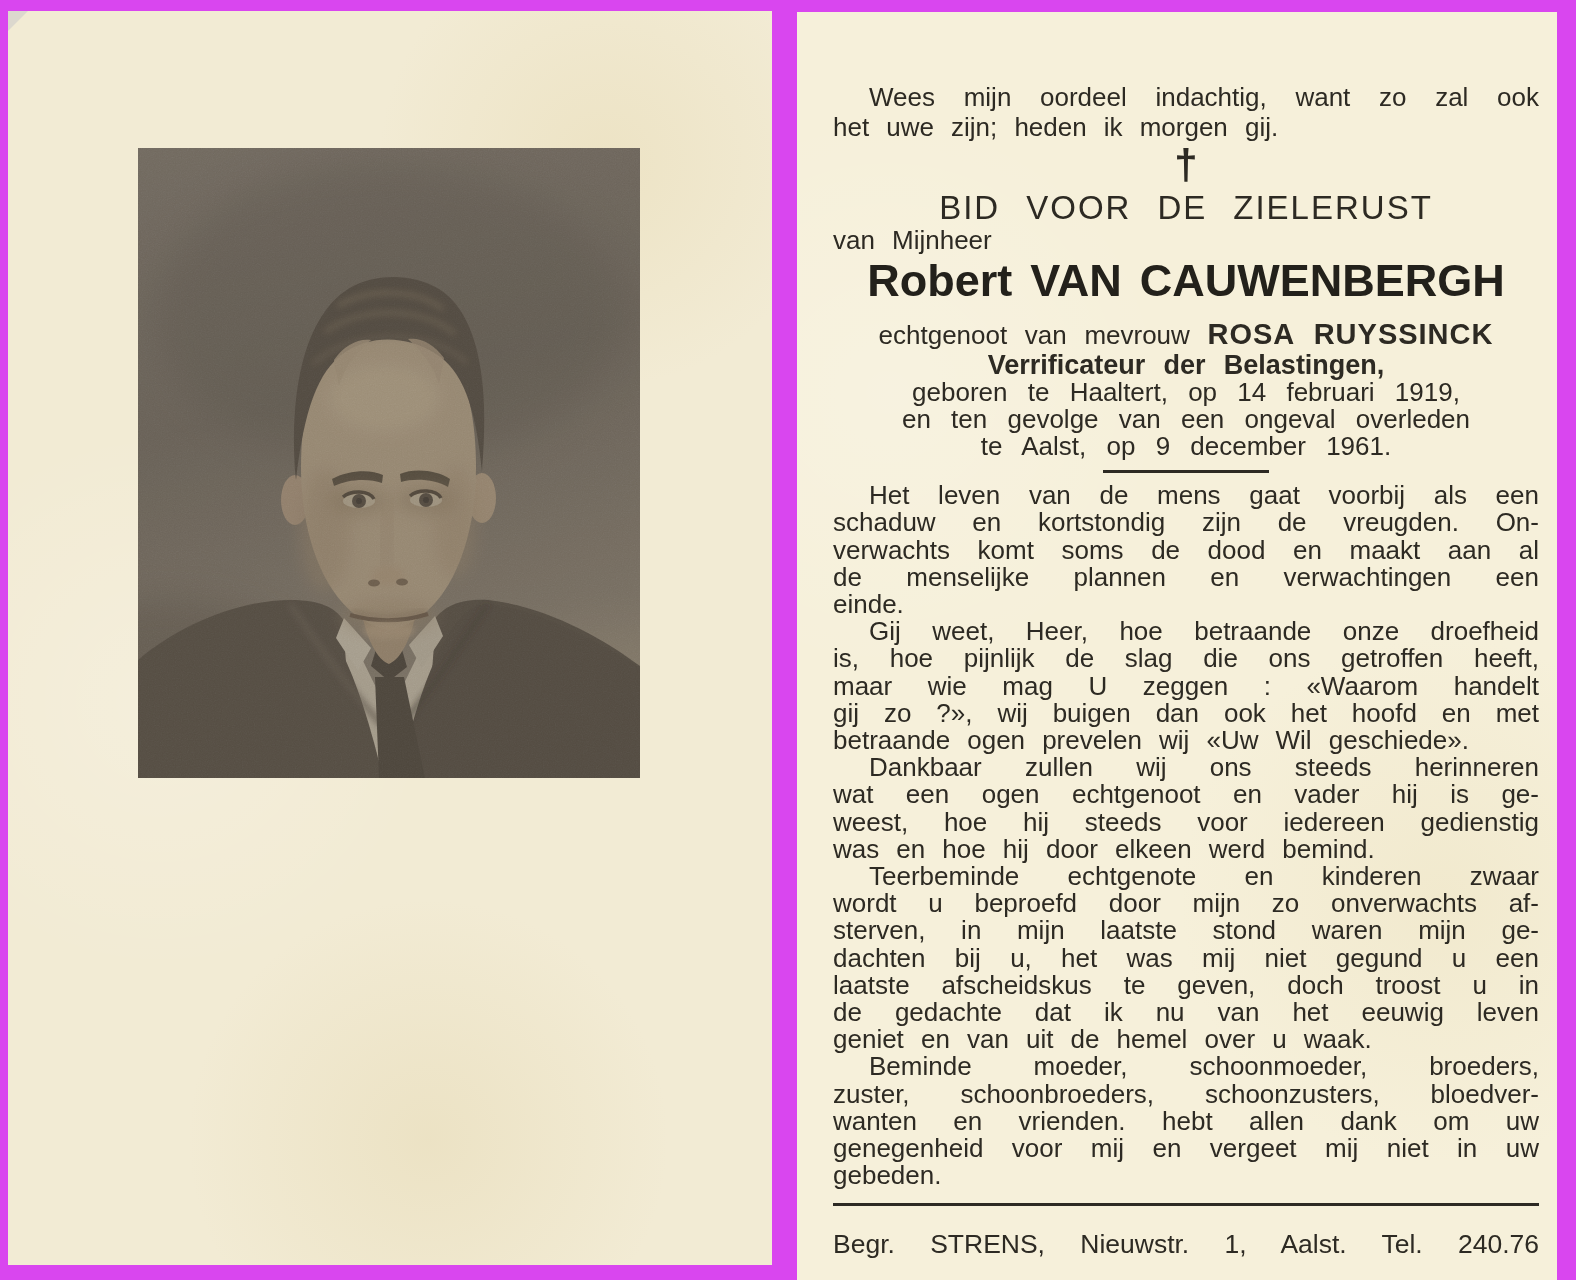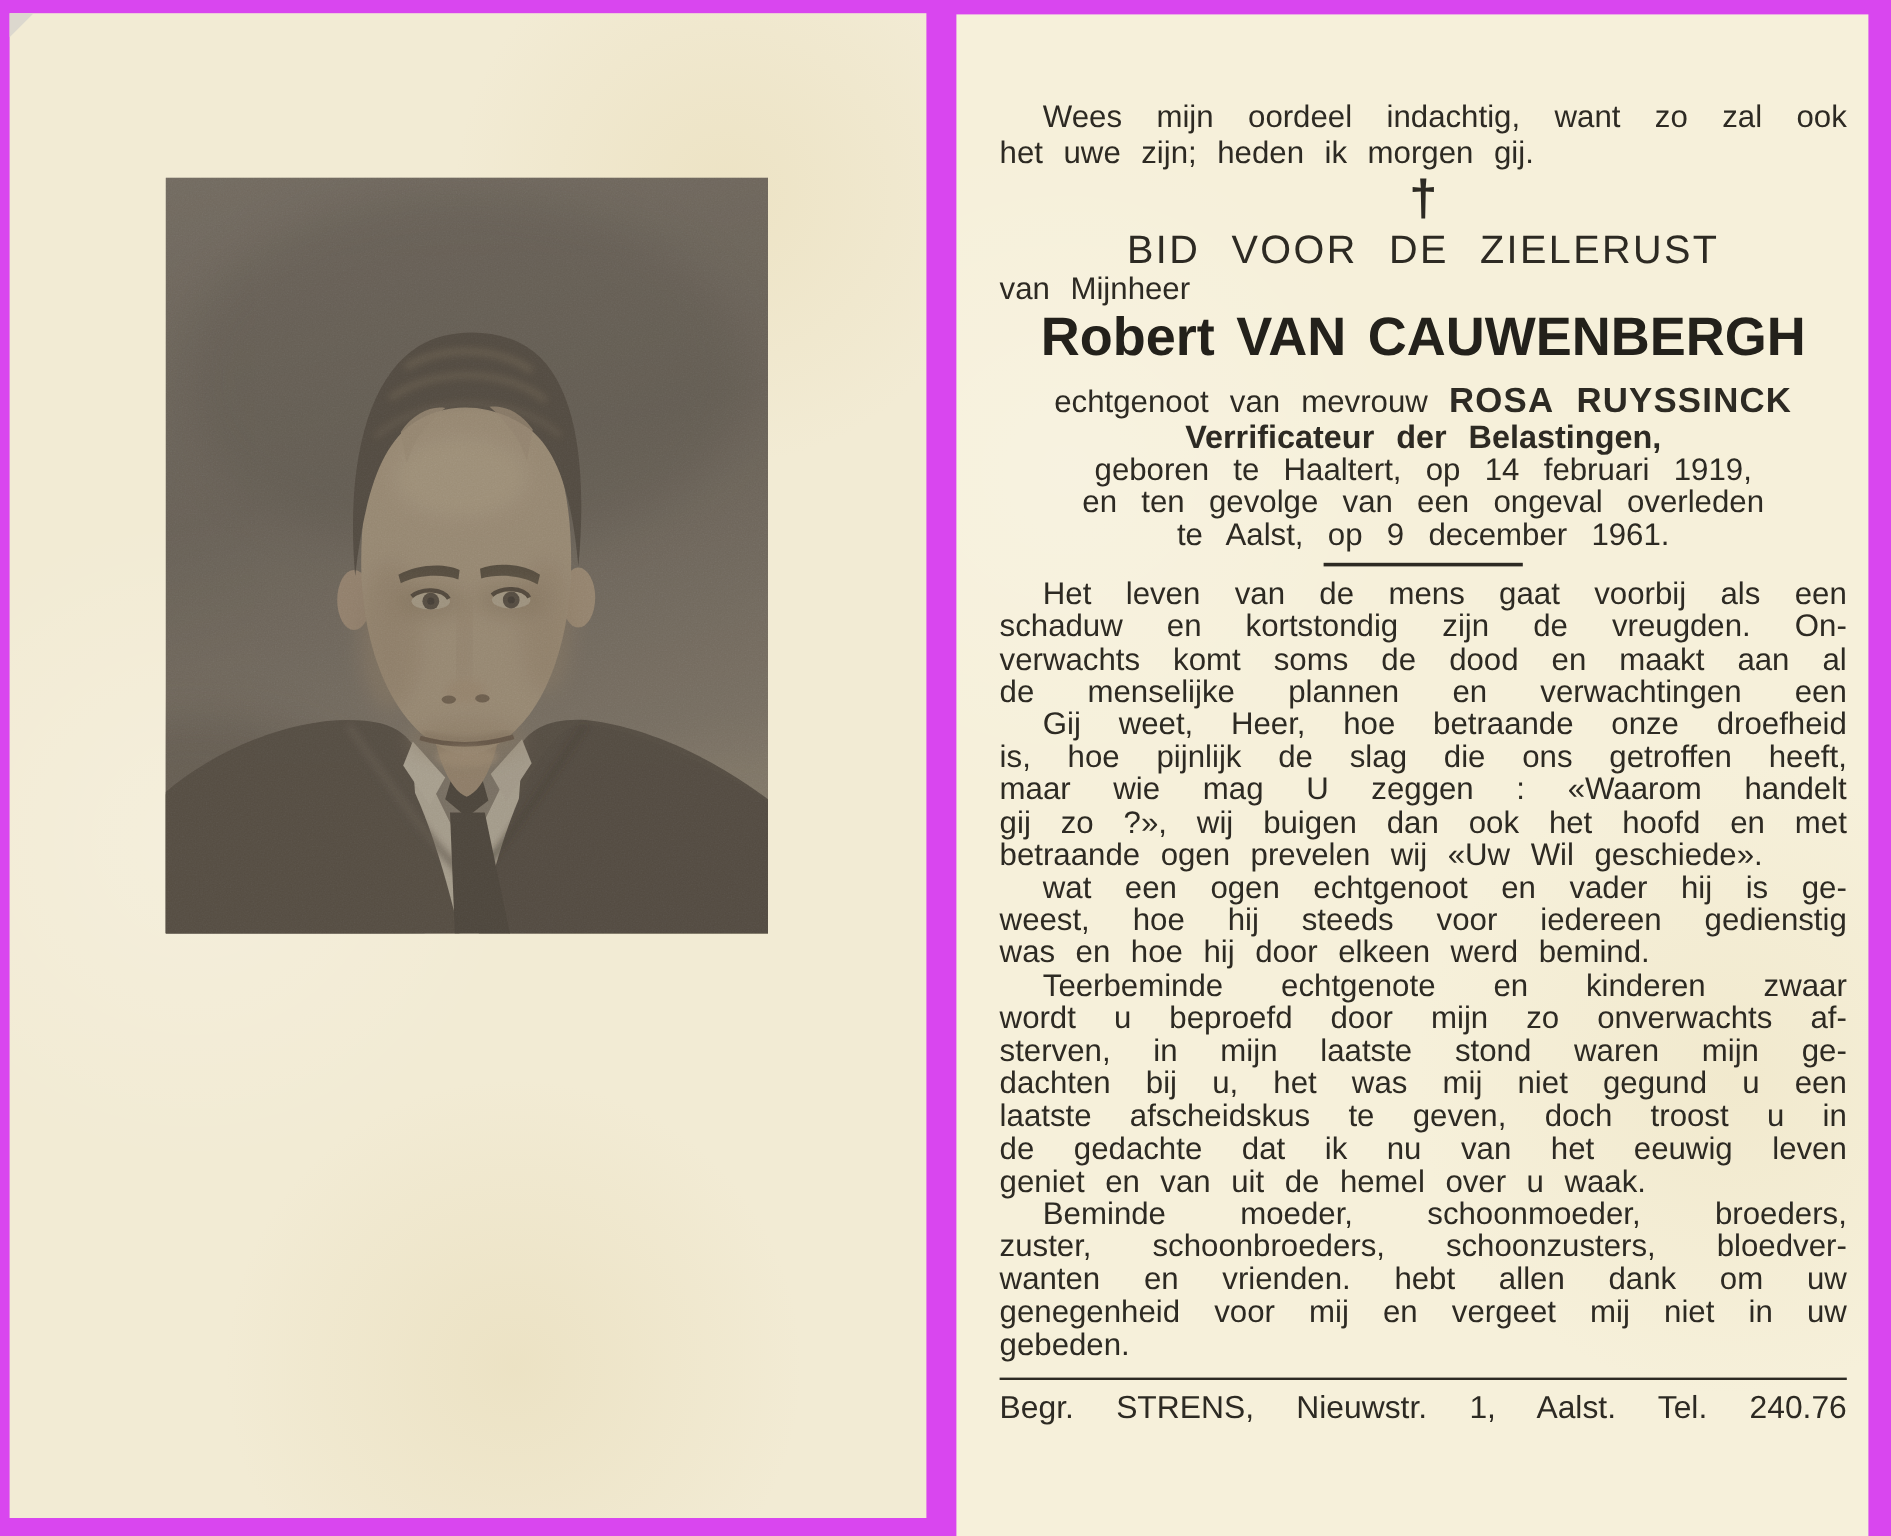--- a/index.html
+++ b/index.html
@@ -49,21 +49,21 @@
   .subtitle{ line-height:29px; }
   .name{ text-align:center; font-weight:bold; font-size:45px; line-height:52px;
          letter-spacing:0; word-spacing:.12em; color:#23211b; }
   .spouse{ text-align:center; line-height:31px; margin-top:12px; word-spacing:.4em; }
   .spouse .bold{ font-weight:bold; font-size:29px; letter-spacing:1px; }
   .profession{ text-align:center; font-weight:bold; font-size:27px; line-height:28px;
                word-spacing:.4em; }
   .dateline{ text-align:center; line-height:27.2px; word-spacing:.5em; }
   .divider{ width:166px; height:3.5px; background:#2d2a23; margin:9px auto 9px auto; }
   .footer-rule{ height:2.5px; background:#2d2a23; margin-top:14px; }
-  .footer{ font-size:26.5px; line-height:30px; padding-top:8px;
+  .footer{ font-size:26.5px; line-height:30px; padding-top:23px;
            text-align:justify; text-align-last:justify; word-spacing:.3em; }
 </style>
 </head>
 <body>
 
 <div id="stage">
 
   <div class="card-left">
     <div class="photo">
       <svg width="502" height="630" viewBox="0 0 502 630" xmlns="http://www.w3.org/2000/svg">
@@ -188,29 +188,31 @@
       <div class="dateline">en ten gevolge van een ongeval overleden</div>
       <div class="dateline">te Aalst, op 9 december 1961.</div>
 
       <div class="divider"></div>
 
       <div class="para">
           <div class="line">Het leven van de mens gaat voorbij als een</div>
           <div class="line">schaduw en kortstondig zijn de vreugden. On-</div>
           <div class="line">verwachts komt soms de dood en maakt aan al</div>
           <div class="line">de menselijke plannen en verwachtingen een</div>
+          <div class="line last">einde.</div>
         </div>
       <div class="para">
           <div class="line">Gij weet, Heer, hoe betraande onze droefheid</div>
           <div class="line">is, hoe pijnlijk de slag die ons getroffen heeft,</div>
           <div class="line">maar wie mag U zeggen : «Waarom handelt</div>
           <div class="line">gij zo ?», wij buigen dan ook het hoofd en met</div>
           <div class="line last">betraande ogen prevelen wij «Uw Wil geschiede».</div>
         </div>
       <div class="para">
+          <div class="line">Dankbaar zullen wij ons steeds herinneren</div>
           <div class="line">wat een ogen echtgenoot en vader hij is ge-</div>
           <div class="line">weest, hoe hij steeds voor iedereen gedienstig</div>
           <div class="line last">was en hoe hij door elkeen werd bemind.</div>
         </div>
       <div class="para">
           <div class="line">Teerbeminde echtgenote en kinderen zwaar</div>
           <div class="line">wordt u beproefd door mijn zo onverwachts af-</div>
           <div class="line">sterven, in mijn laatste stond waren mijn ge-</div>
           <div class="line">dachten bij u, het was mij niet gegund u een</div>
           <div class="line">laatste afscheidskus te geven, doch troost u in</div>

